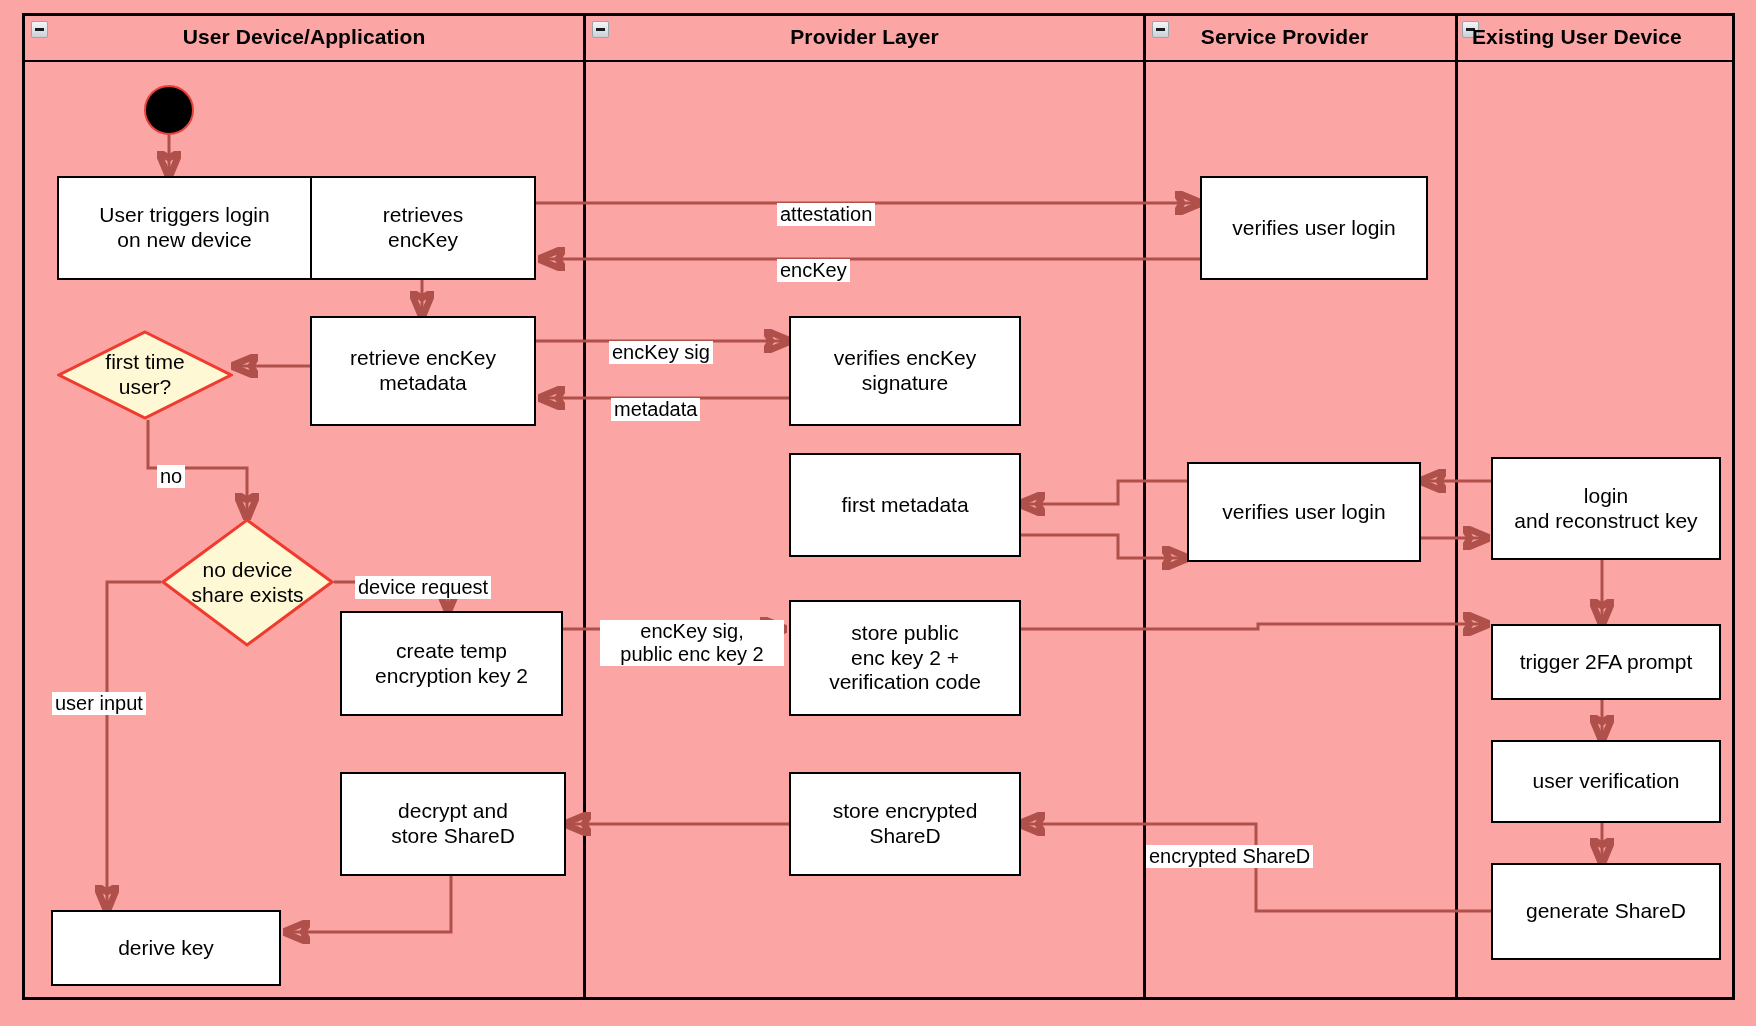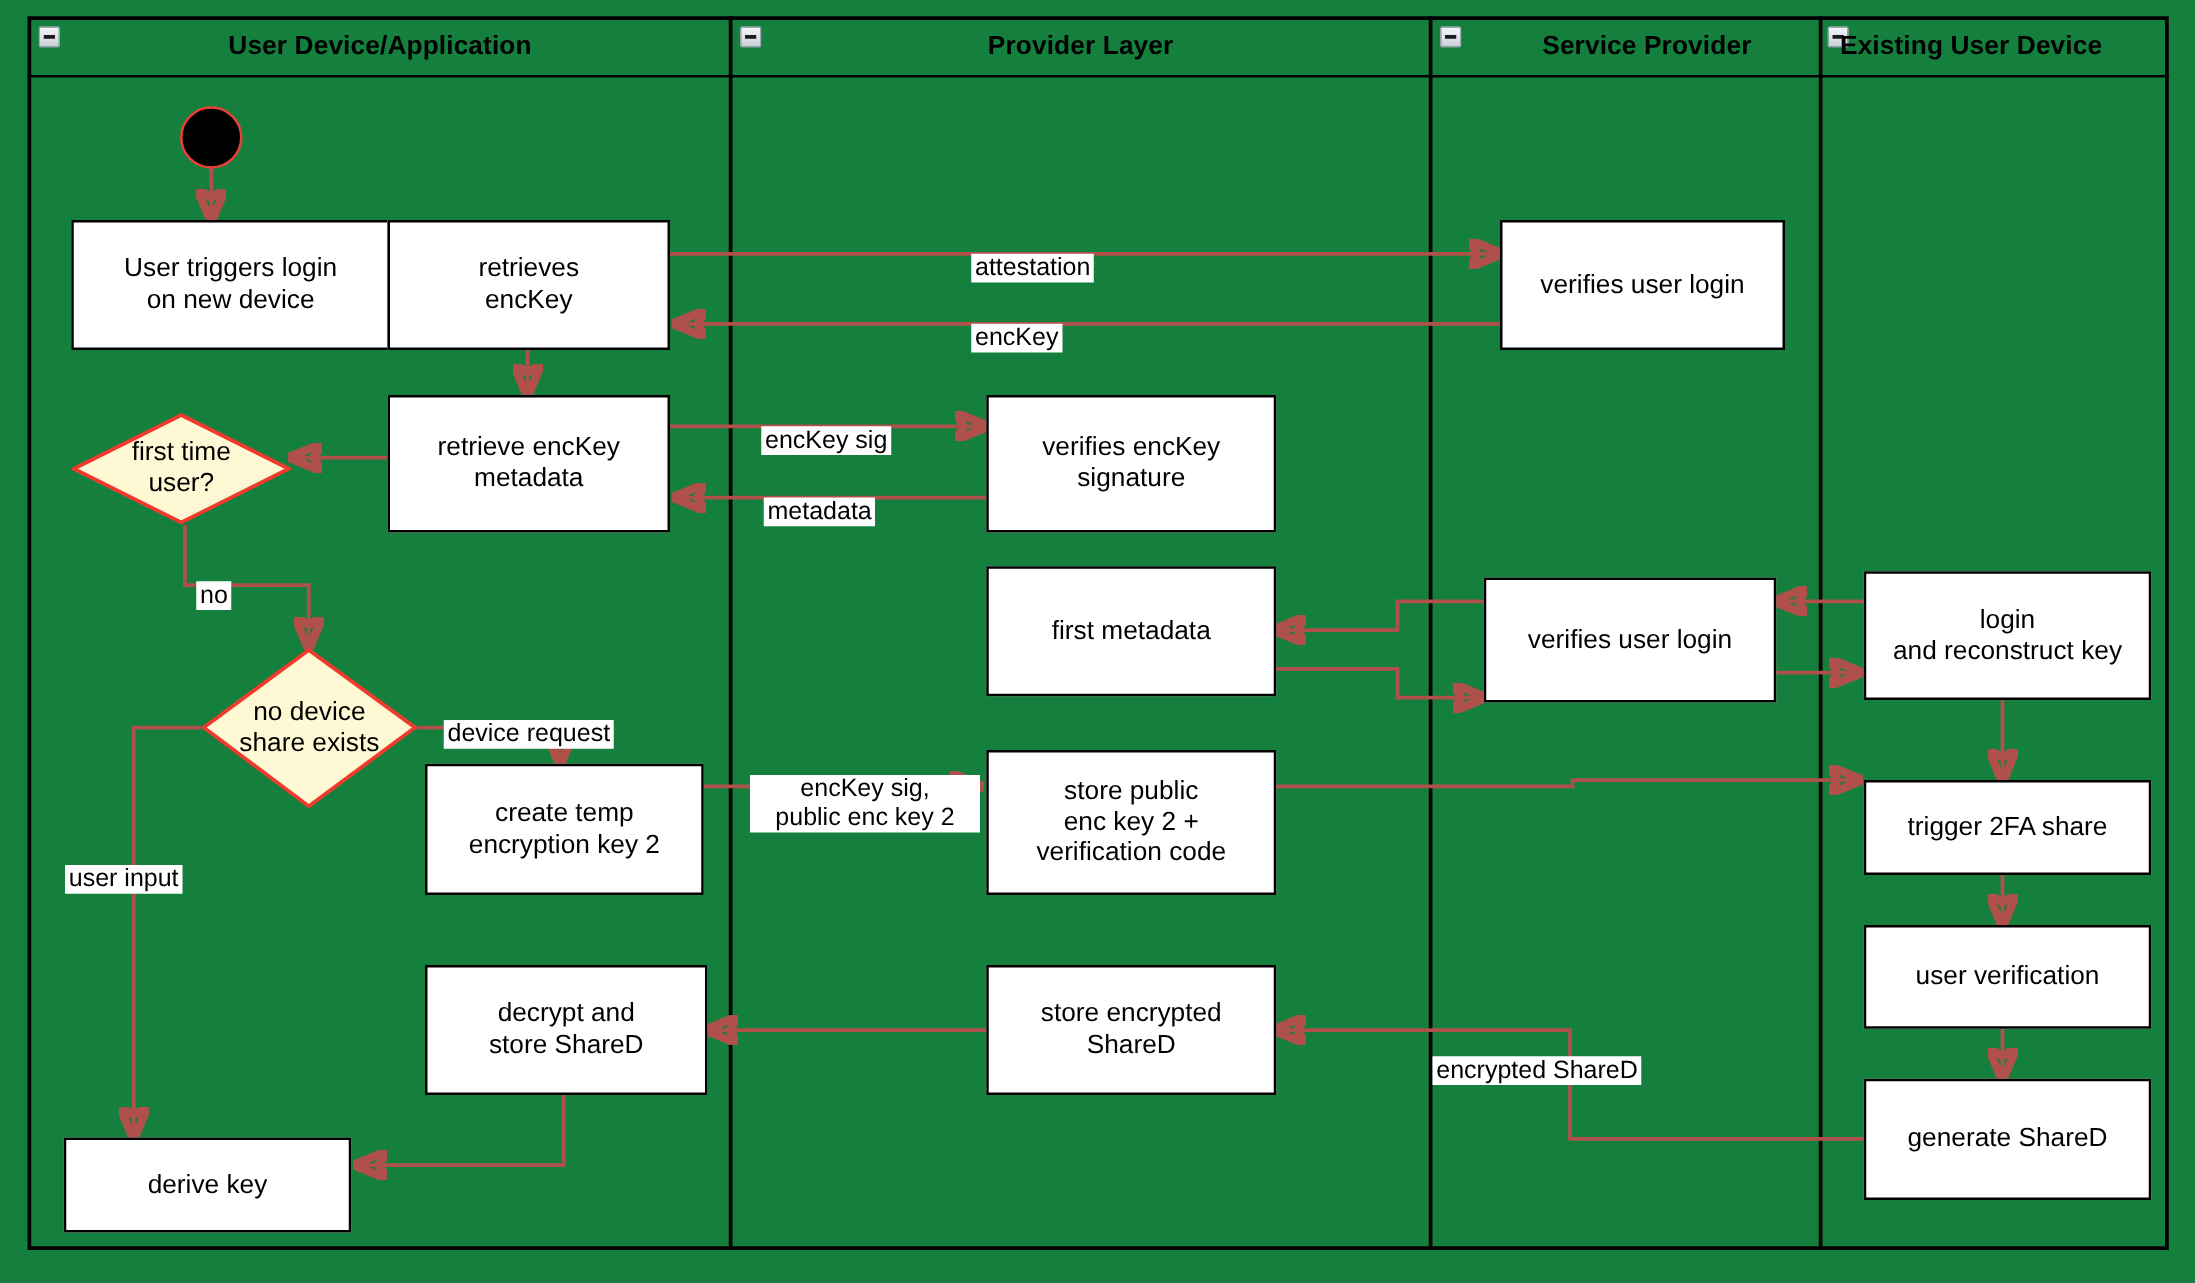--- a/index.html
+++ b/index.html
@@ -5,21 +5,21 @@
   html, body {
     margin: 0;
     padding: 0;
     background: #ffffff;
     font-family: "Liberation Sans", "DejaVu Sans", sans-serif;
   }
   #canvas {
     position: relative;
     width: 1756px;
     height: 1026px;
-    background: #15803d;
+    background: #fca5a5;
     overflow: hidden;
   }
   
   .lane-frame {
     position: absolute;
     left: 22px;
     top: 13px;
     width: 1713px;
     height: 987px;
     border: 3px solid #000000;
@@ -158,21 +158,21 @@
   <div class="lane-divider" style="left:1143px;"></div>
   <div class="lane-divider" style="left:1455px;"></div>
 
   <div class="collapse-icon" style="left:31px;"></div>
   <div class="lane-header" style="left:25px;  width:558px;">User Device/Application</div>
 
   <div class="collapse-icon" style="left:592px;"></div>
   <div class="lane-header" style="left:586px; width:557px;">Provider Layer</div>
 
   <div class="collapse-icon" style="left:1152px;"></div>
-  <div class="lane-header" style="left:1163px;width:309px;">Service Provider</div>
+  <div class="lane-header" style="left:1130px;width:309px;">Service Provider</div>
 
   <div class="collapse-icon" style="left:1462px;"></div>
   <div class="lane-header" style="left:1472px;width:260px;justify-content:flex-start;">Existing User Device</div>
 
   <svg class="edges" viewBox="0 0 1756 1026">
     <defs>
       <marker id="ah" viewBox="0 0 12 10" refX="11" refY="5" markerWidth="9" markerHeight="8" orient="auto-start-reverse">
         <path d="M0,0 L12,5 L0,10 L3,5 z" class="arrowhead"></path>
       </marker>
     </defs>
@@ -271,21 +271,21 @@
   <div class="node" style="left:789px; top:772px; width:232px; height:104px;">store encrypted
 ShareD</div>
 
   <div class="node" style="left:1200px; top:176px; width:228px; height:104px;">verifies user login</div>
 
   <div class="node" style="left:1187px; top:462px; width:234px; height:100px;">verifies user login</div>
 
   <div class="node" style="left:1491px; top:457px; width:230px; height:103px;">login
 and reconstruct key</div>
 
-  <div class="node" style="left:1491px; top:624px; width:230px; height:76px;">trigger 2FA share</div>
+  <div class="node" style="left:1491px; top:624px; width:230px; height:76px;">trigger 2FA prompt</div>
 
   <div class="node" style="left:1491px; top:740px; width:230px; height:83px;">user verification</div>
 
   <div class="node" style="left:1491px; top:863px; width:230px; height:97px;">generate ShareD</div>
 
   <div class="elabel" style="left:777px; top:191px;">attestation</div>
 
   <div class="elabel" style="left:777px; top:247px;">encKey</div>
 
   <div class="elabel" style="left:609px; top:329px;">encKey sig</div>

